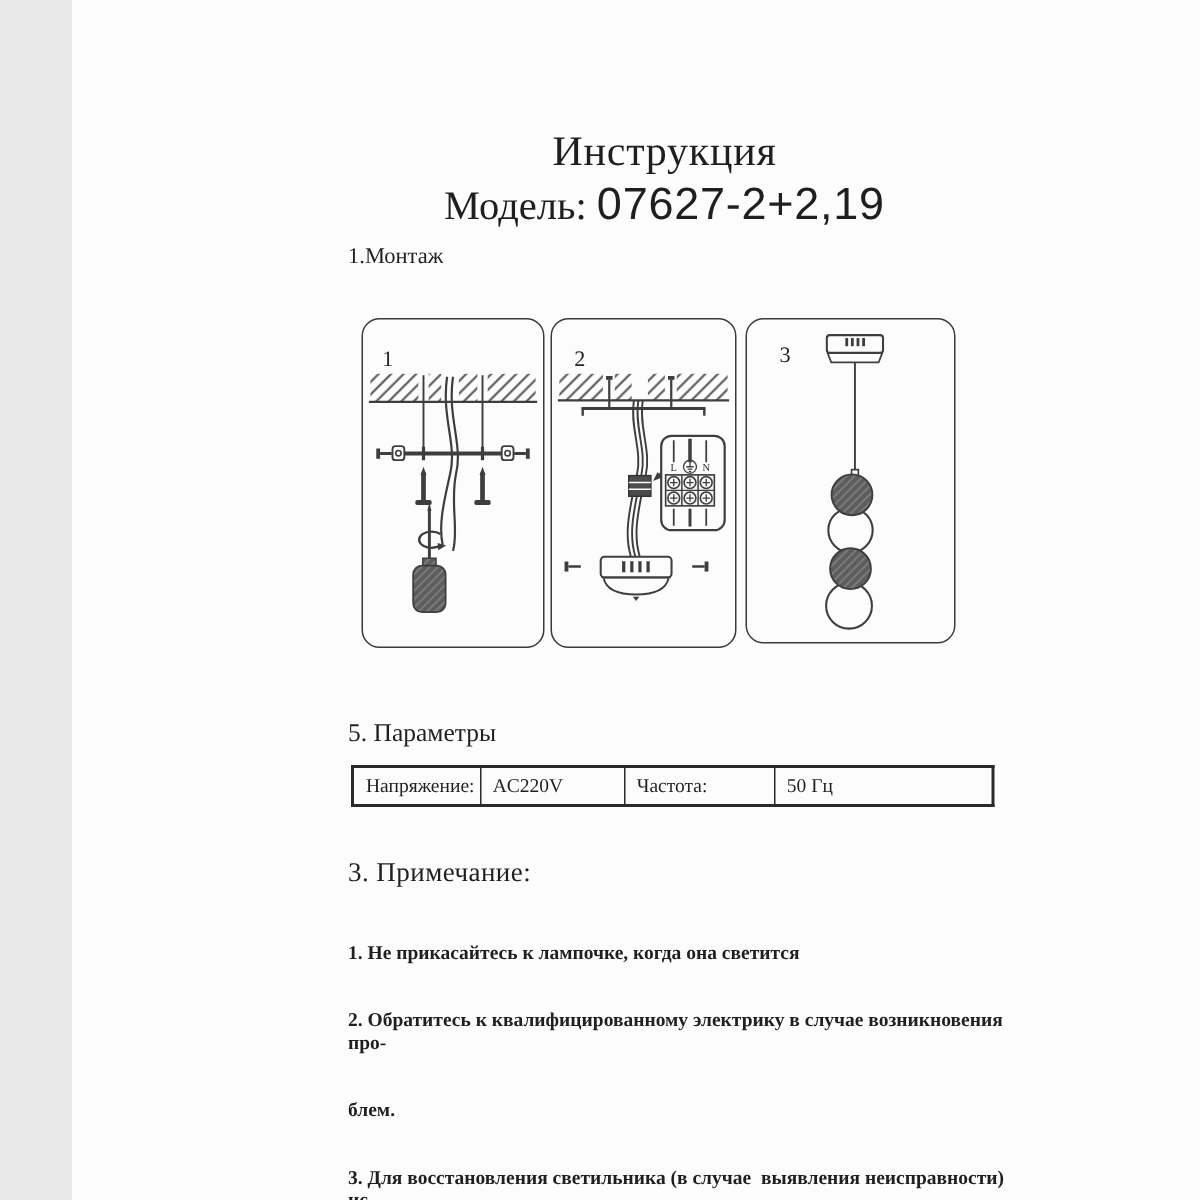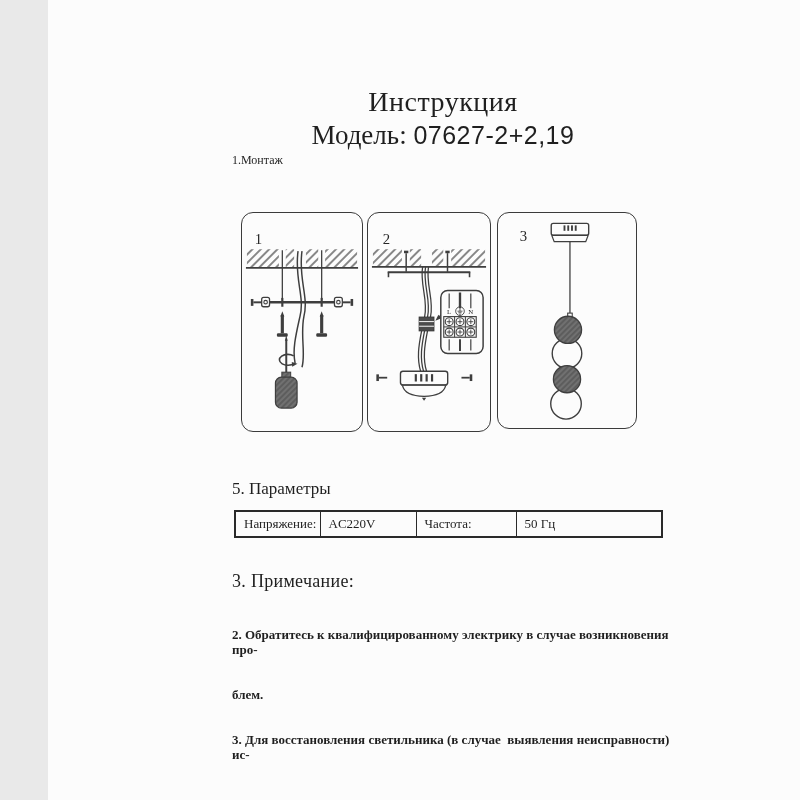--- a/index.html
+++ b/index.html
@@ -12,22 +12,22 @@
     margin-left:48px;
   }
   .doc-title {
     position:absolute; left:180px; top:86px; width:430px;
     text-align:center; font-size:28px; letter-spacing:0.5px;
   }
   .model-line {
     position:absolute; left:180px; top:120px; width:430px;
     text-align:center; font-size:27px;
   }
-  .model-line .model-num { font-family:"Liberation Sans", sans-serif; font-size:25px; letter-spacing:0.5px; }
-  .s1-heading { position:absolute; left:184px; top:153px; font-size:12px; }
+  .model-line .model-num { font-family:"Liberation Sans", sans-serif; font-size:30px; letter-spacing:0.5px; }
+  .s1-heading { position:absolute; left:184px; top:163px; font-size:15px; }
   .panel {
     position:absolute; border:1.6px solid #3b3b3b; border-radius:12px; background:transparent;
   }
   .panel svg { position:absolute; left:0; top:0; width:100%; height:100%; }
   .panel-1 { left:193px; top:212px; width:122px; height:220px; }
   .panel-2 { left:319px; top:212px; width:124px; height:220px; }
   .panel-3 { left:449px; top:212px; width:140px; height:217px; }
   svg text { font-family:"Liberation Serif", serif; fill:#262626; }
   .s2-heading { position:absolute; left:184px; top:479px; font-size:17px; }
   table.params {
@@ -268,20 +268,21 @@
       <td>AC220V</td>
       <td>Частота:</td>
       <td>50 Гц</td>
     </tr>
   </tbody>
     </table>
 
   <div class="s3-heading">3. Примечание:</div>
 
   <div class="notes">
+    <div>1. Не прикасайтесь к лампочке, когда она светится</div>
     <div>2. Обратитесь к квалифицированному электрику в случае возникновения про-</div>
     <div>блем.</div>
     <div>3. Для восстановления светильника (в случае  выявления неисправности) ис-</div>
     
     
     
     
   </div>
 
 </div>

